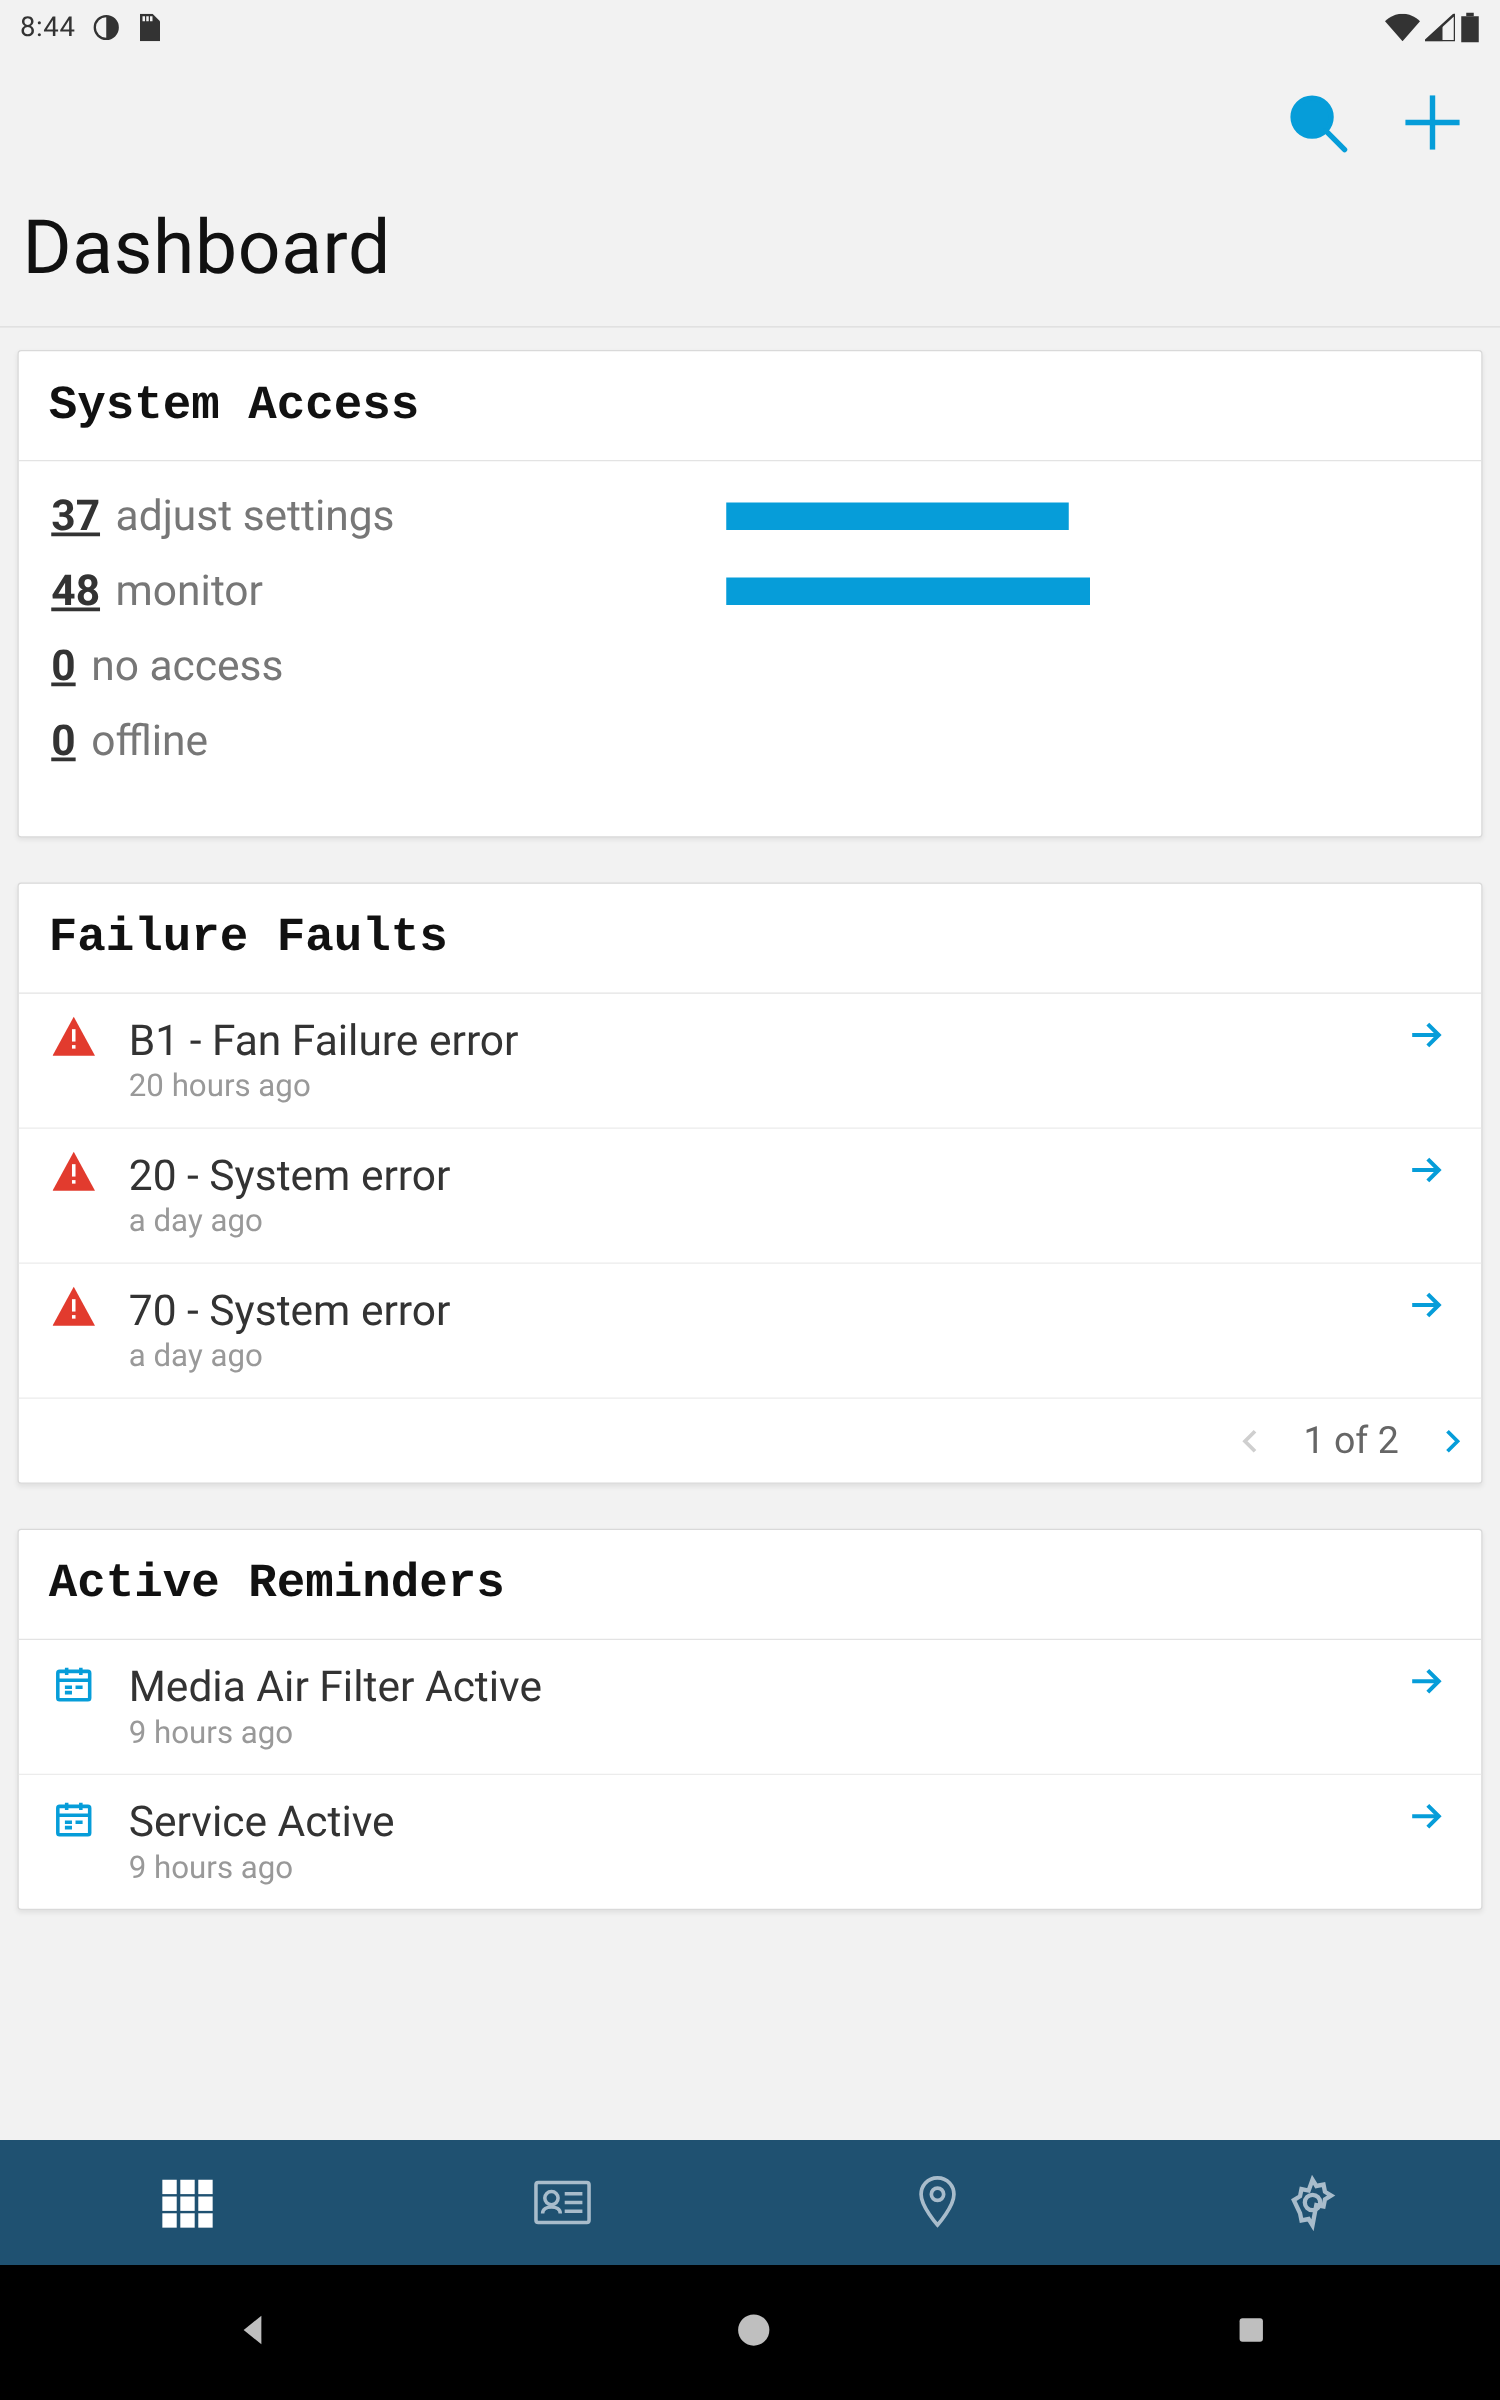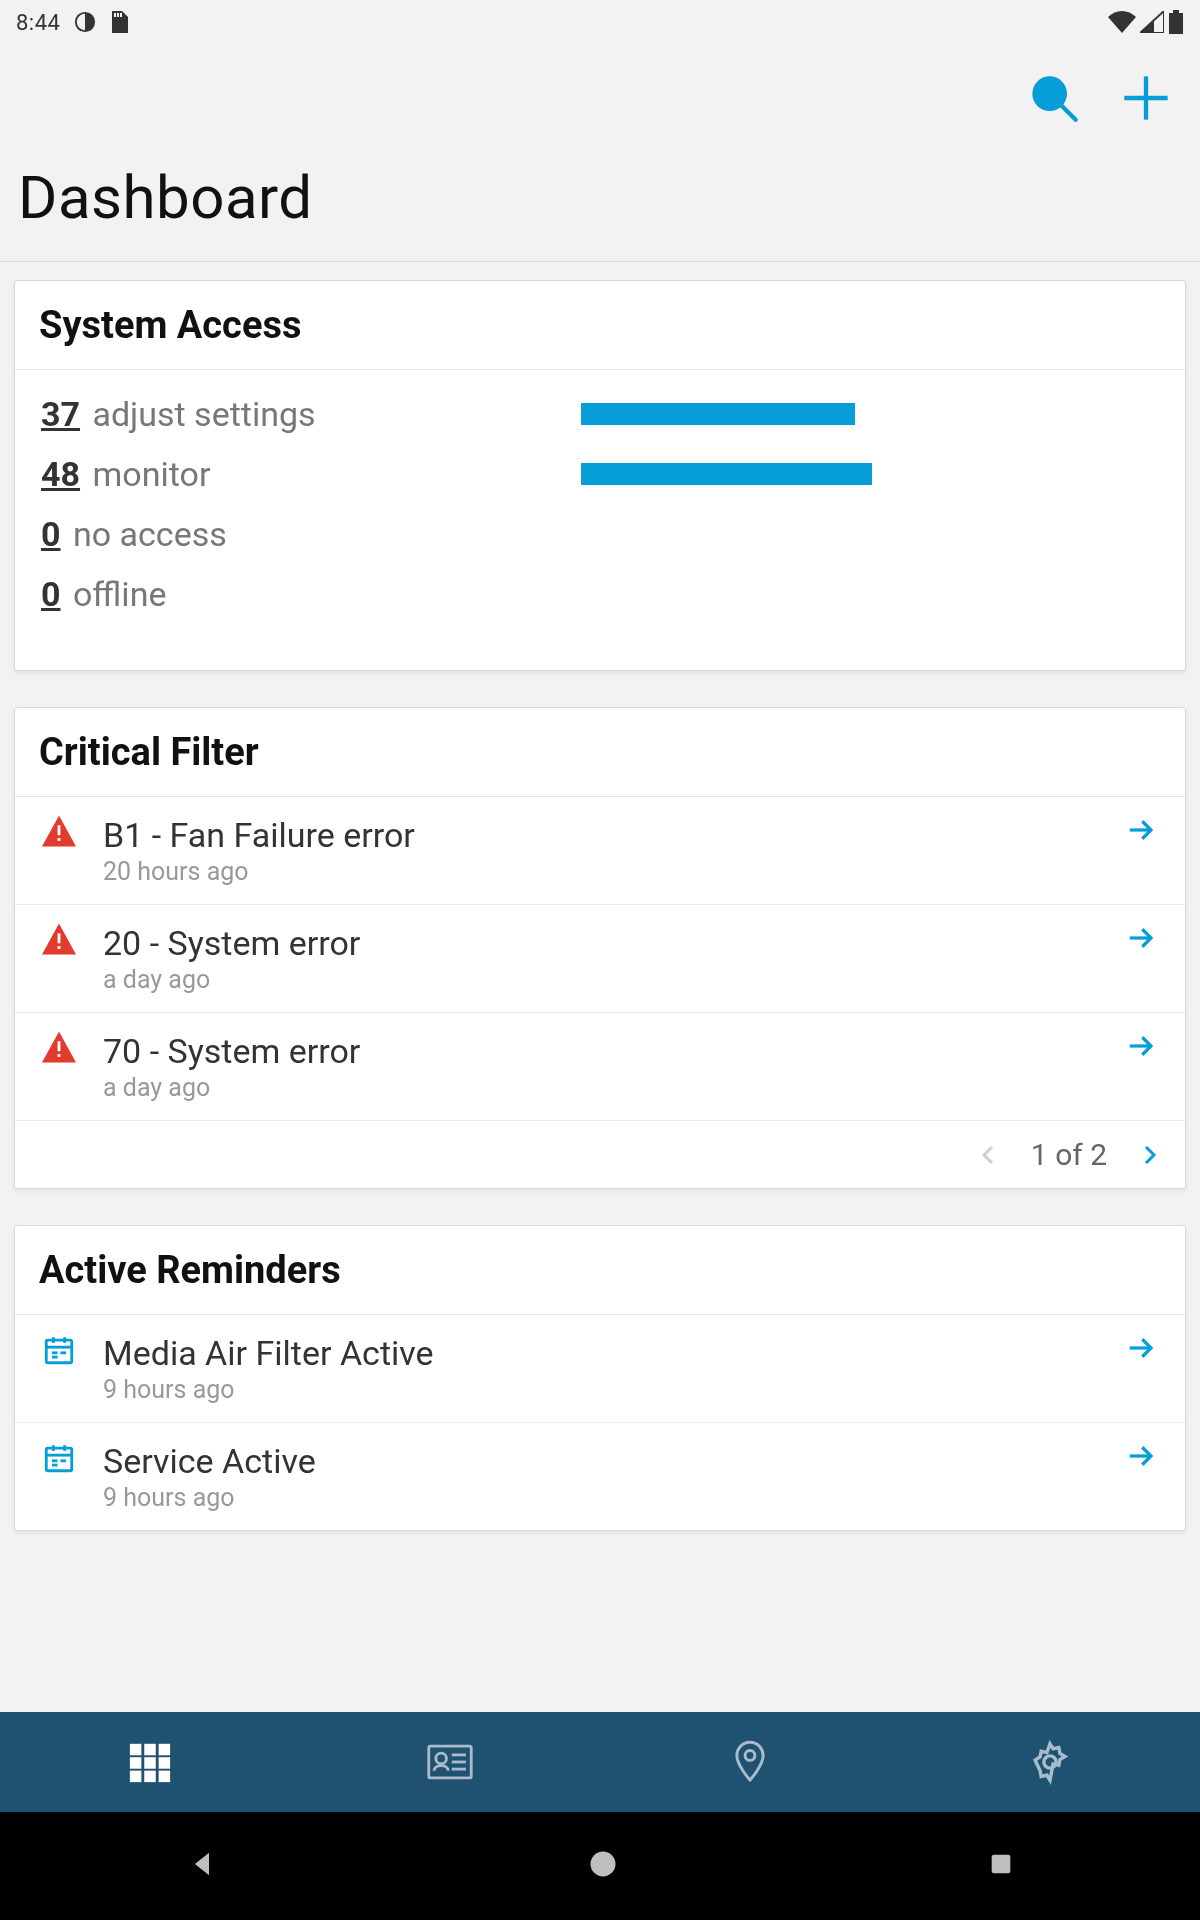--- a/index.html
+++ b/index.html
@@ -63,20 +63,21 @@
     border: 1px solid #d9d9d9;
     border-radius: 3px;
     box-shadow: 0 2px 4px rgba(0,0,0,0.07);
   }
   .card-header {
     padding: 22px 24px;
     font-size: 38px;
     font-weight: 700;
     color: #111;
     border-bottom: 1px solid #e3e3e3;
+    font-family: Liberation Mono, monospace;
   }
 
   
   .sa-body { padding: 24px 26px 36px 26px; }
   .sa-row {
     display:flex;
     align-items:center;
     margin-bottom: 20px;
   }
   .sa-label { width: 540px; font-size: 34px; color:#777; }
@@ -96,21 +97,21 @@
   .list-row .lead-icon { flex:0 0 40px; display:flex; justify-content:center; }
   .list-row .body { flex:1 1 auto; min-width:0; }
   .list-row .title { font-size: 34px; color:#333; }
   .list-row .sub { font-size: 25px; color:#999; margin-top:2px; }
   .list-row .trail { flex:0 0 40px; display:flex; justify-content:center; }
 
   .pager {
     display:flex;
     align-items:center;
     justify-content:flex-end;
-    padding: 16px 24px;
+    padding: 16px 12px;
     gap: 30px;
     border-top: 1px solid #ececec;
     font-size: 30px;
     color:#666;
   }
   .pager svg { display:block; }
 
   
   .tab-bar {
     height: 100px;
@@ -216,21 +217,21 @@
           <div class="sa-bar-track"></div>
         </div>
         <div class="sa-row">
           <div class="sa-label"><b>0</b> offline</div>
           <div class="sa-bar-track"></div>
         </div>
       </div>
   </div>
 
   <div class="card">
-    <div class="card-header">Critical Filter</div>
+    <div class="card-header">Failure Faults</div>
     <div id="cf-list">
         <div class="list-row">
           <div class="lead-icon">
             <svg width="34" height="32" viewBox="0 0 24 22">
               <path fill="#e23b2e" d="M12 0 L24 22 H0 Z"></path>
               <rect x="11" y="7" width="2" height="7" fill="#fff"></rect>
               <rect x="11" y="16" width="2" height="2" fill="#fff"></rect>
             </svg>
           </div>
           <div class="body">

